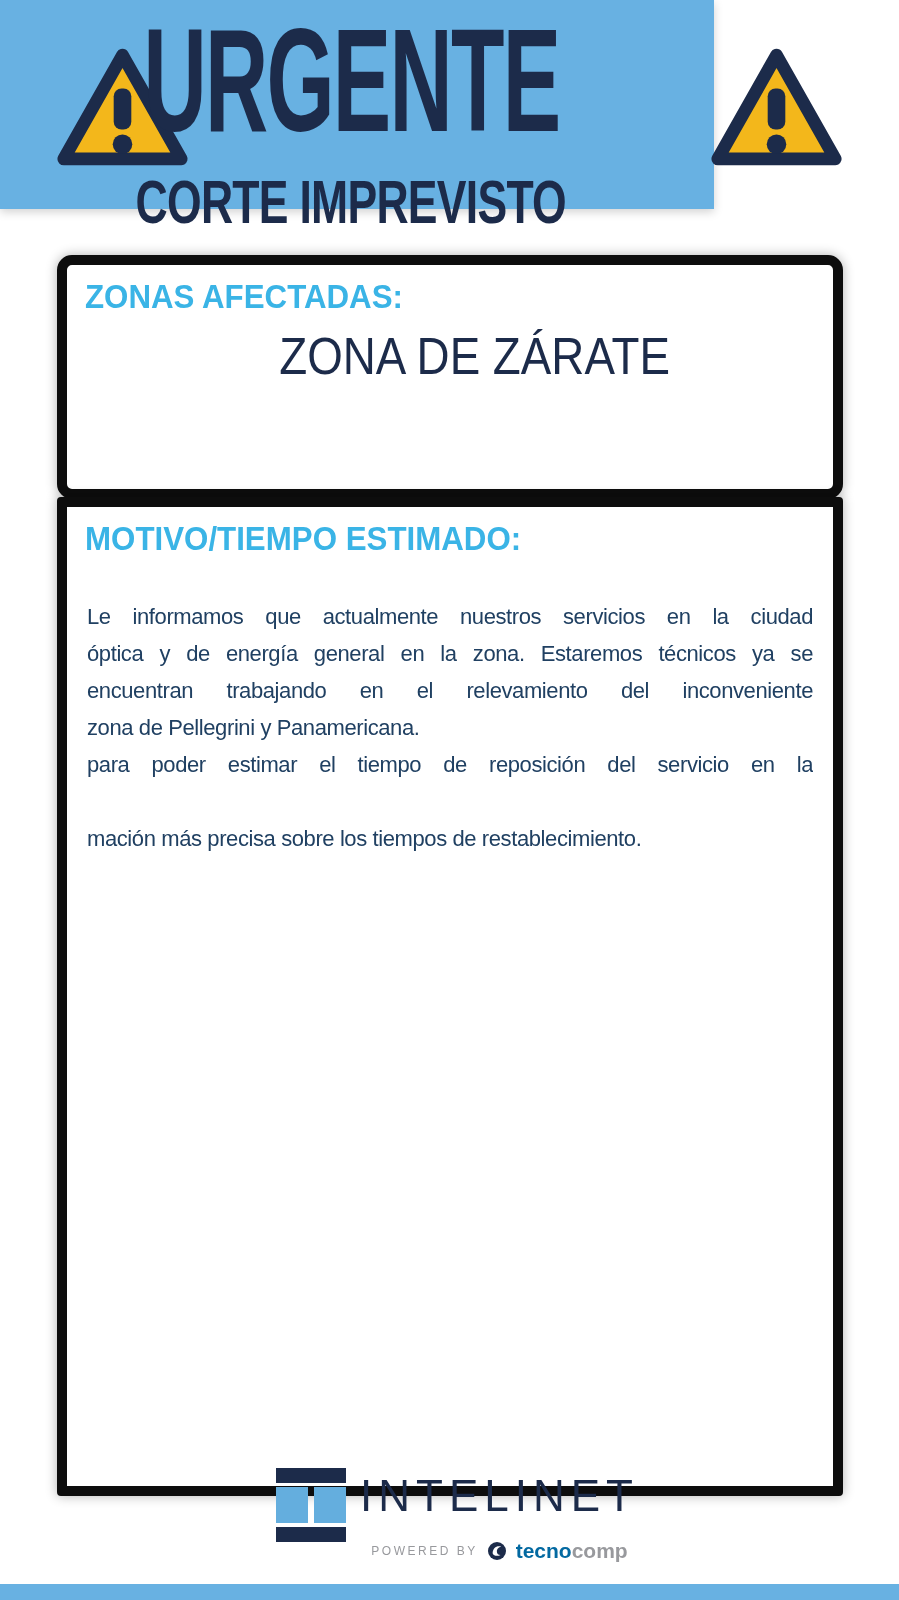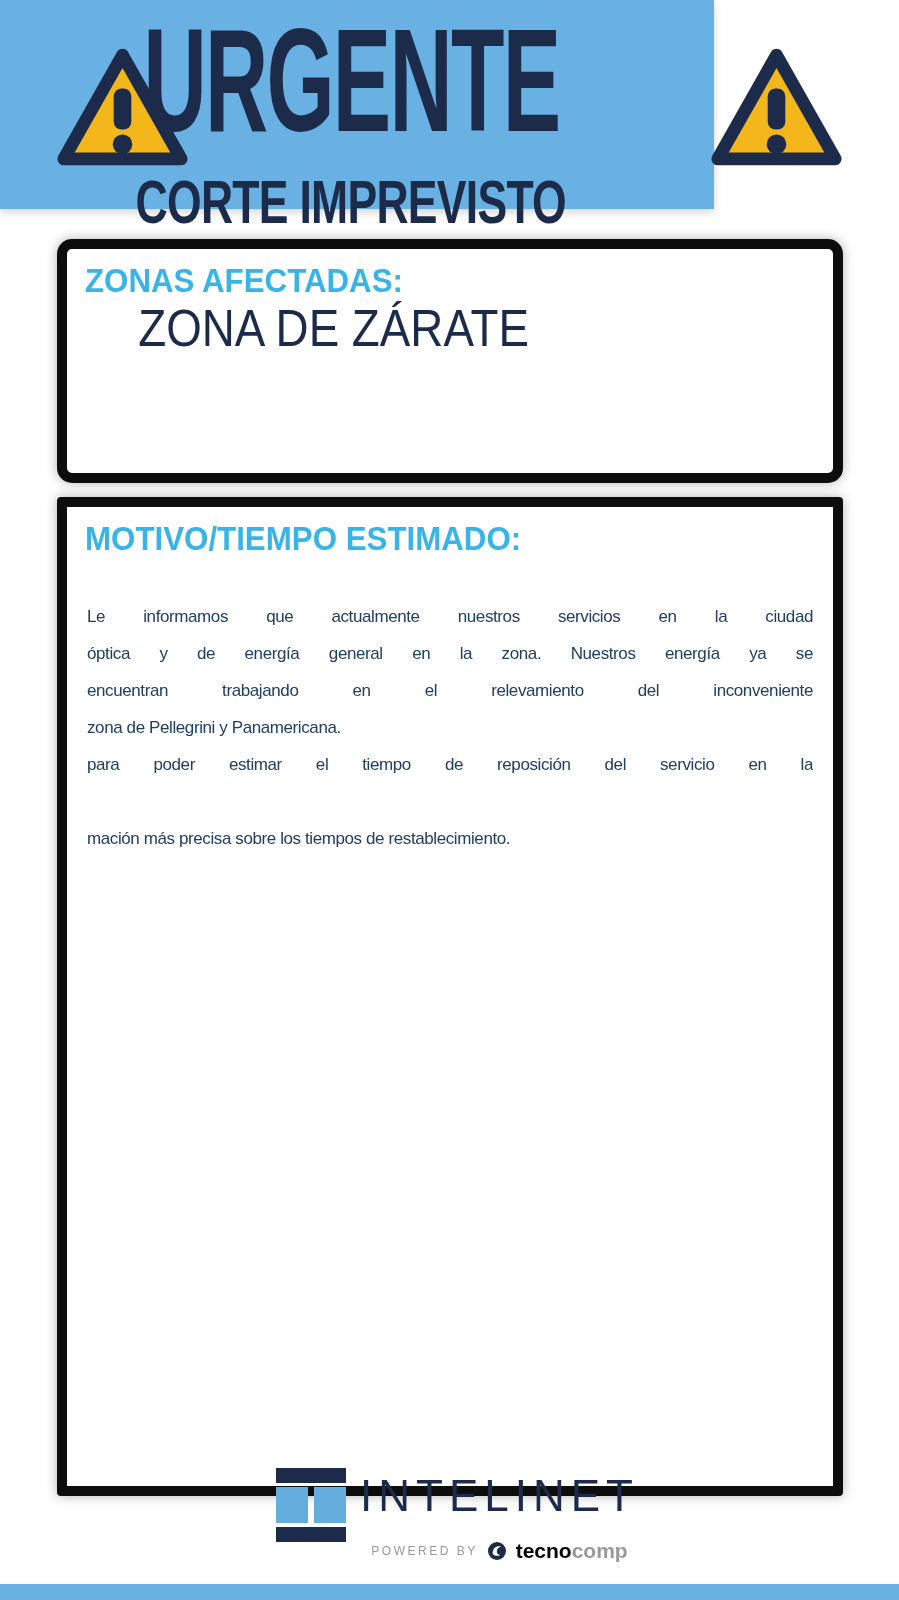--- a/index.html
+++ b/index.html
@@ -48,40 +48,40 @@
 
   
   .panel{
     position:absolute;left:57px;width:786px;
     background:#ffffff;
     border:10px solid var(--border-black);
     border-radius:4px;
     box-shadow:0 0 12px rgba(0,0,0,0.30);
     padding:12px 18px;
   }
-  .panel-zonas{top:239px;height:244px;border-radius:15px;}
+  .panel-zonas{top:255px;height:244px;border-radius:15px;}
   .panel-motivo{top:497px;height:999px;}
   .panel-heading{
     color:var(--heading-cyan);
     font-size:34px;font-weight:bold;line-height:1.15;
     display:inline-block;transform:scaleX(0.92);
     transform-origin:left top;white-space:nowrap;
   }
-  .zone-line{text-align:left;margin-top:0;padding-right:4px;}
+  .zone-line{text-align:center;margin-top:12px;padding-right:4px;}
   .zone-name{
     color:var(--navy);font-size:52px;font-weight:400;line-height:1.1;
     display:inline-block;transform:scaleX(0.88);
     transform-origin:right top;white-space:nowrap;
   }
 
   
   .body-text{margin-top:40px;padding:0 2px;color:var(--body-navy);}
   .para + .para{margin-top:37px;}
   .line{
-    font-size:17px;letter-spacing:-0.4px;line-height:37px;
+    font-size:22px;letter-spacing:-0.4px;line-height:37px;
     text-align:justify;text-align-last:justify;
     white-space:normal;overflow:hidden;height:37px;
   }
   .line.last{text-align-last:left;}
 
   
   .footer{
     position:absolute;left:0;top:1468px;width:899px;
     display:flex;justify-content:center;
   }
@@ -96,21 +96,21 @@
   .brand{
     color:var(--navy);font-size:44px;font-weight:400;
     letter-spacing:6px;line-height:1.25;white-space:nowrap;
   }
   .powered-row{display:flex;align-items:center;gap:9px;margin-top:17px;}
   .powered-by{
     color:var(--gray);font-size:12px;letter-spacing:2.5px;
     font-weight:400;white-space:nowrap;
   }
   .vendor{font-size:21px;font-weight:bold;white-space:nowrap;line-height:1;}
-  .vendor .v-bold{color:#000000;}
+  .vendor .v-bold{color:#0369a1;}
   .vendor .v-light{color:var(--gray);}
   .vendor-icon{width:20px;height:20px;display:block;}
 
   
   .bottom-strip{
     position:absolute;left:0;bottom:0;width:899px;height:16px;
     background:var(--banner-blue);
   }
 </style>
 </head>
@@ -142,21 +142,21 @@
   </div>
 </section>
 
 <section class="panel panel-motivo">
   <div>
     <span class="panel-heading">MOTIVO/TIEMPO ESTIMADO:</span>
   </div>
   <div class="body-text">
       <div class="para">
         <div class="line">Le informamos que actualmente nuestros servicios en la ciudad</div>
-        <div class="line">óptica y de energía general en la zona. Nuestros energía ya se</div>
+        <div class="line">óptica y de energía general en la zona. Estaremos técnicos ya se</div>
         <div class="line">encuentran trabajando en el relevamiento del inconveniente</div>
         <div class="line last">zona de Pellegrini y Panamericana.</div>
         <div class="line">para poder estimar el tiempo de reposición del servicio en la</div>
       </div>
       <div class="para">
         <div class="line last">mación más precisa sobre los tiempos de restablecimiento.</div>
       </div>
     </div>
 </section>
 

